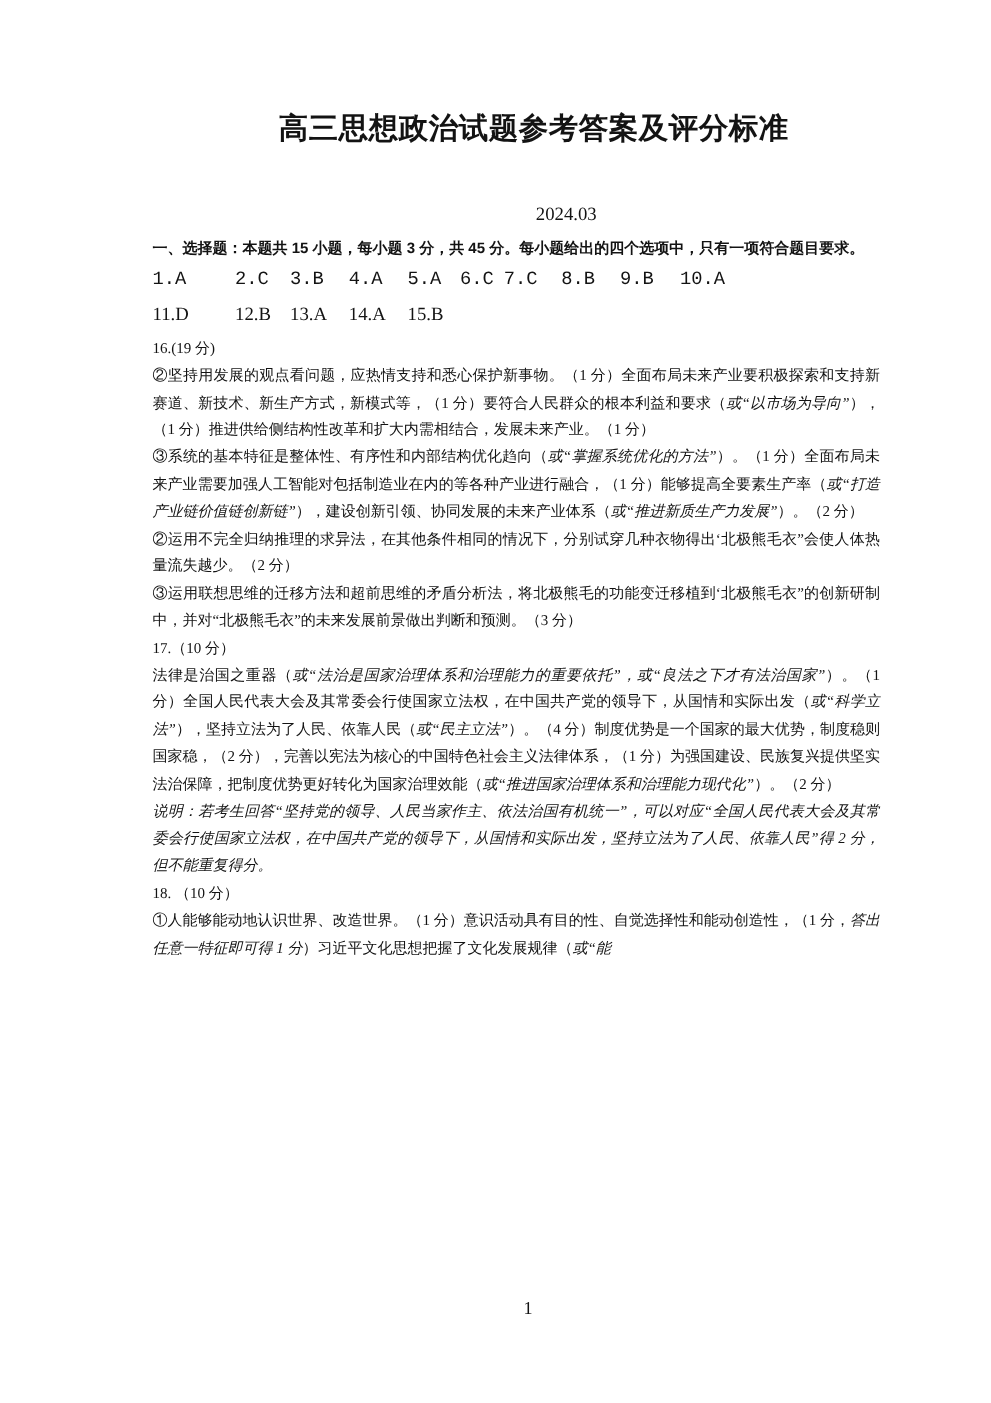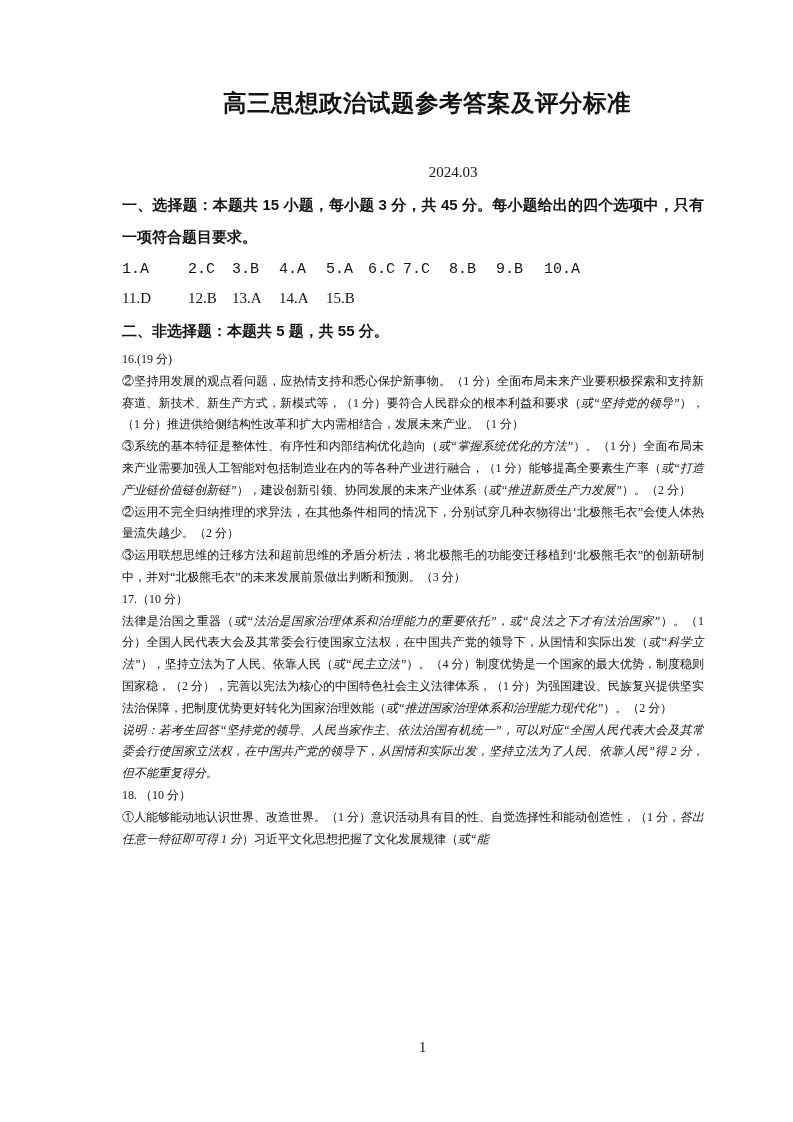--- a/index.html
+++ b/index.html
@@ -28,23 +28,23 @@
   .date{
     margin-top:44px;
     font-size:15px;
     line-height:20px;
     text-align:center;
     position:relative;
     left:40px;
   }
   .h1{
     margin-top:7px;
-    font-size:15px;
+    font-size:12px;
     font-weight:700;
-    line-height:32px;
+    line-height:18px;
     text-align:justify;
     font-family:"Liberation Sans","DejaVu Sans",sans-serif;
   }
   .h2{margin-top:3px;}
   .ans{
     font-size:15px;
     line-height:28px;
     white-space:nowrap;
   }
   .ans-first{margin-top:3px;font-family:Liberation Mono, monospace;}
@@ -81,24 +81,23 @@
 </style>
 </head>
 <body>
 
 <div class="page">
   <h1 class="title">高三思想政治试题参考答案及评分标准</h1>
   <div class="date">2024.03</div>
   <div class="h1">一、选择题：本题共 15 小题，每小题 3 分，共 45 分。每小题给出的四个选项中，只有一项符合题目要求。</div>
   <div class="ans ans-first"><span class="cell">1.A</span><span class="cell">2.C</span><span class="cell">3.B</span><span class="cell">4.A</span><span class="cell">5.A</span><span class="cell">6.C</span><span class="cell">7.C</span><span class="cell">8.B</span><span class="cell">9.B</span><span class="cell">10.A</span></div>
   <div class="ans"><span class="cell">11.D</span><span class="cell">12.B</span><span class="cell">13.A</span><span class="cell">14.A</span><span class="cell">15.B</span></div>
-  <div class="h1 h2">二、非选择题：本题共 5 题，共 55 分。</div>
   <div class="content">
       <div class="para"><span>16.(19 分)</span></div>
-      <div class="para"><span>②坚持用发展的观点看问题，应热情支持和悉心保护新事物。（1 分）全面布局未来产业要积极探索和支持新赛道、新技术、新生产方式，新模式等，（1 分）要符合人民群众的根本利益和要求（</span><span class="kai">或“坚持党的领导”</span><span>），（1 分）推进供给侧结构性改革和扩大内需相结合，发展未来产业。（1 分）</span></div>
+      <div class="para"><span>②坚持用发展的观点看问题，应热情支持和悉心保护新事物。（1 分）全面布局未来产业要积极探索和支持新赛道、新技术、新生产方式，新模式等，（1 分）要符合人民群众的根本利益和要求（</span><span class="kai">或“以市场为导向”</span><span>），（1 分）推进供给侧结构性改革和扩大内需相结合，发展未来产业。（1 分）</span></div>
       <div class="para"><span>③系统的基本特征是整体性、有序性和内部结构优化趋向（</span><span class="kai">或“掌握系统优化的方法”</span><span>）。（1 分）全面布局未来产业需要加强人工智能对包括制造业在内的等各种产业进行融合，（1 分）能够提高全要素生产率（</span><span class="kai">或“打造产业链价值链创新链”</span><span>），建设创新引领、协同发展的未来产业体系（</span><span class="kai">或“推进新质生产力发展”</span><span>）。（2 分）</span></div>
       <div class="para"><span>②运用不完全归纳推理的求异法，在其他条件相同的情况下，分别试穿几种衣物得出‘北极熊毛衣”会使人体热量流失越少。（2 分）</span></div>
       <div class="para"><span>③运用联想思维的迁移方法和超前思维的矛盾分析法，将北极熊毛的功能变迁移植到‘北极熊毛衣”的创新研制中，并对“北极熊毛衣”的未来发展前景做出判断和预测。（3 分）</span></div>
       <div class="para"><span>17.（10 分）</span></div>
       <div class="para"><span>法律是治国之重器（</span><span class="kai">或“法治是国家治理体系和治理能力的重要依托”，或“良法之下才有法治国家”</span><span>）。（1 分）全国人民代表大会及其常委会行使国家立法权，在中国共产党的领导下，从国情和实际出发（</span><span class="kai">或“科学立法”</span><span>），坚持立法为了人民、依靠人民（</span><span class="kai">或“民主立法”</span><span>）。（4 分）制度优势是一个国家的最大优势，制度稳则国家稳，（2 分），完善以宪法为核心的中国特色社会主义法律体系，（1 分）为强国建设、民族复兴提供坚实法治保障，把制度优势更好转化为国家治理效能（</span><span class="kai">或“推进国家治理体系和治理能力现代化”</span><span>）。（2 分）</span></div>
       <div class="para"><span class="kai">说明：若考生回答“坚持党的领导、人民当家作主、依法治国有机统一”，可以对应“全国人民代表大会及其常委会行使国家立法权，在中国共产党的领导下，从国情和实际出发，坚持立法为了人民、依靠人民”得 2 分，但不能重复得分。</span></div>
       <div class="para"><span>18. （10 分）</span></div>
       <div class="para"><span>①人能够能动地认识世界、改造世界。（1 分）意识活动具有目的性、自觉选择性和能动创造性，（1 分，</span><span class="kai">答出任意一特征即可得 1 分</span><span>）习近平文化思想把握了文化发展规律（</span><span class="kai">或“能</span></div>
     </div>
   <div class="pagenum">1</div>

